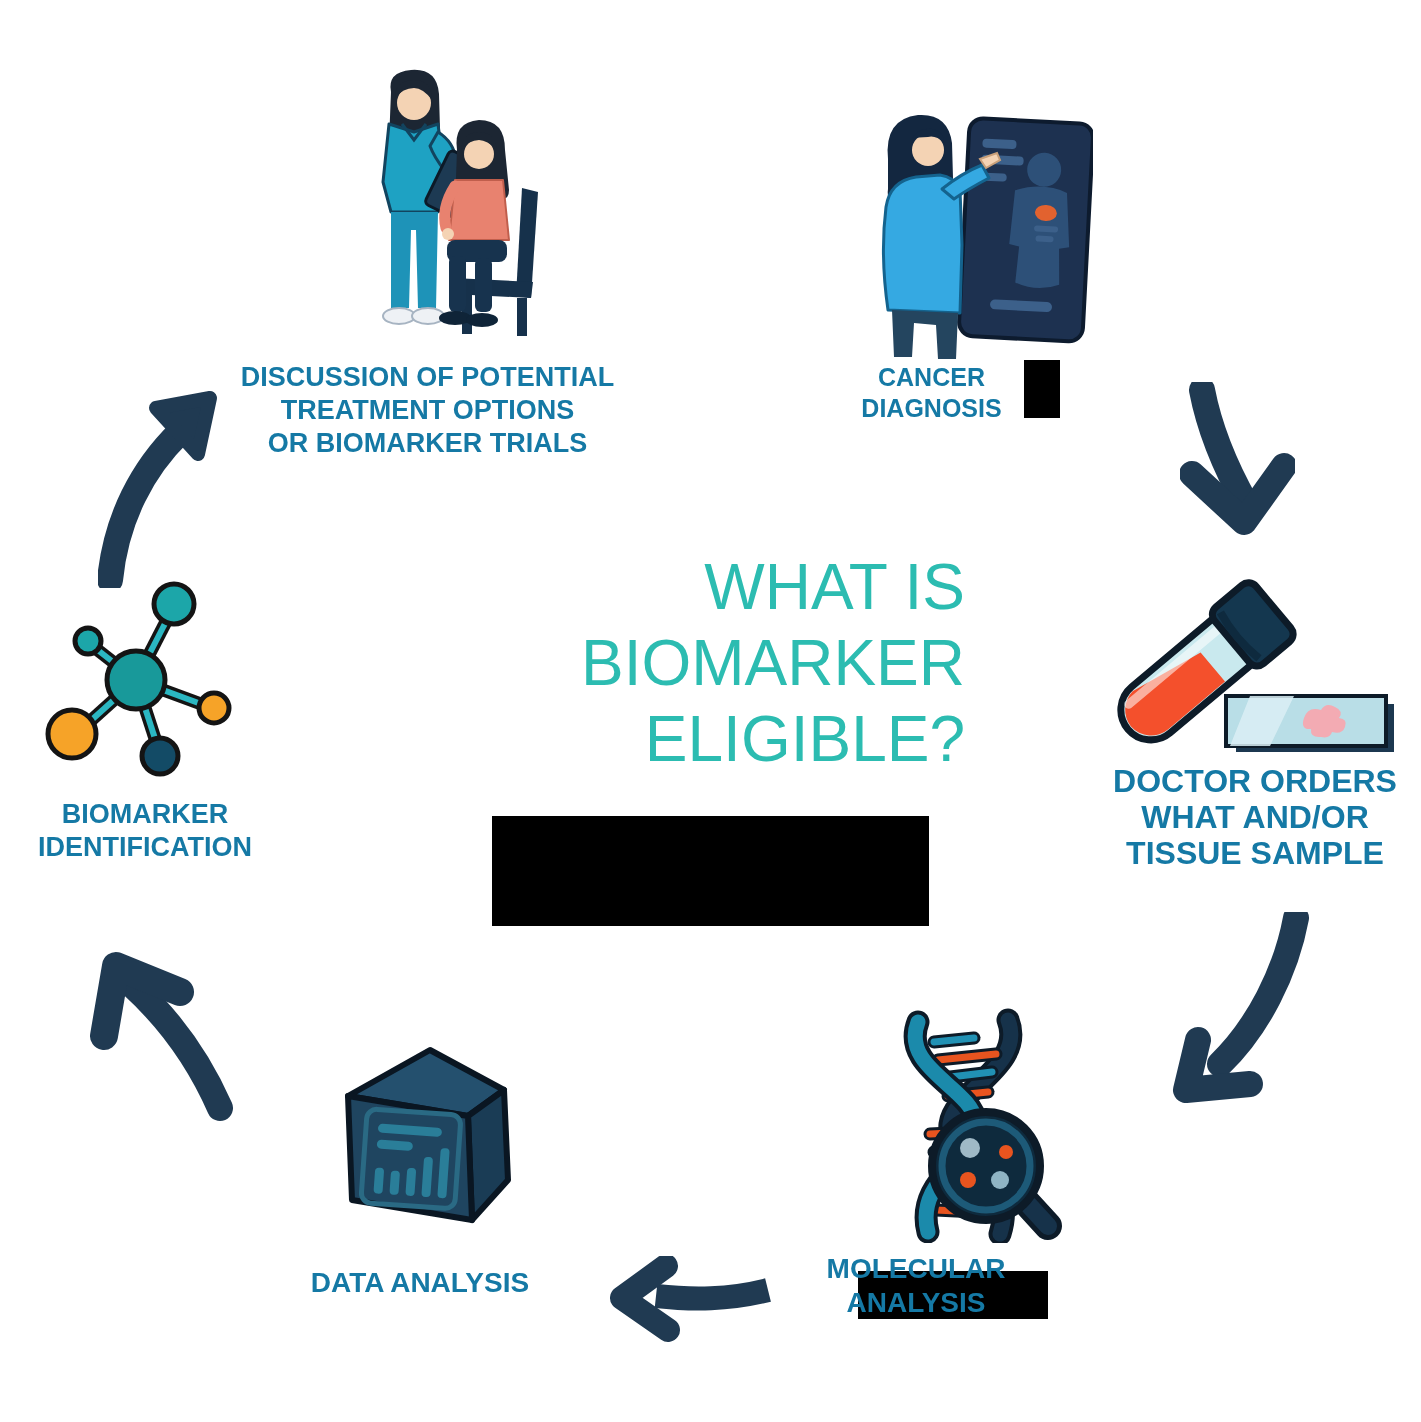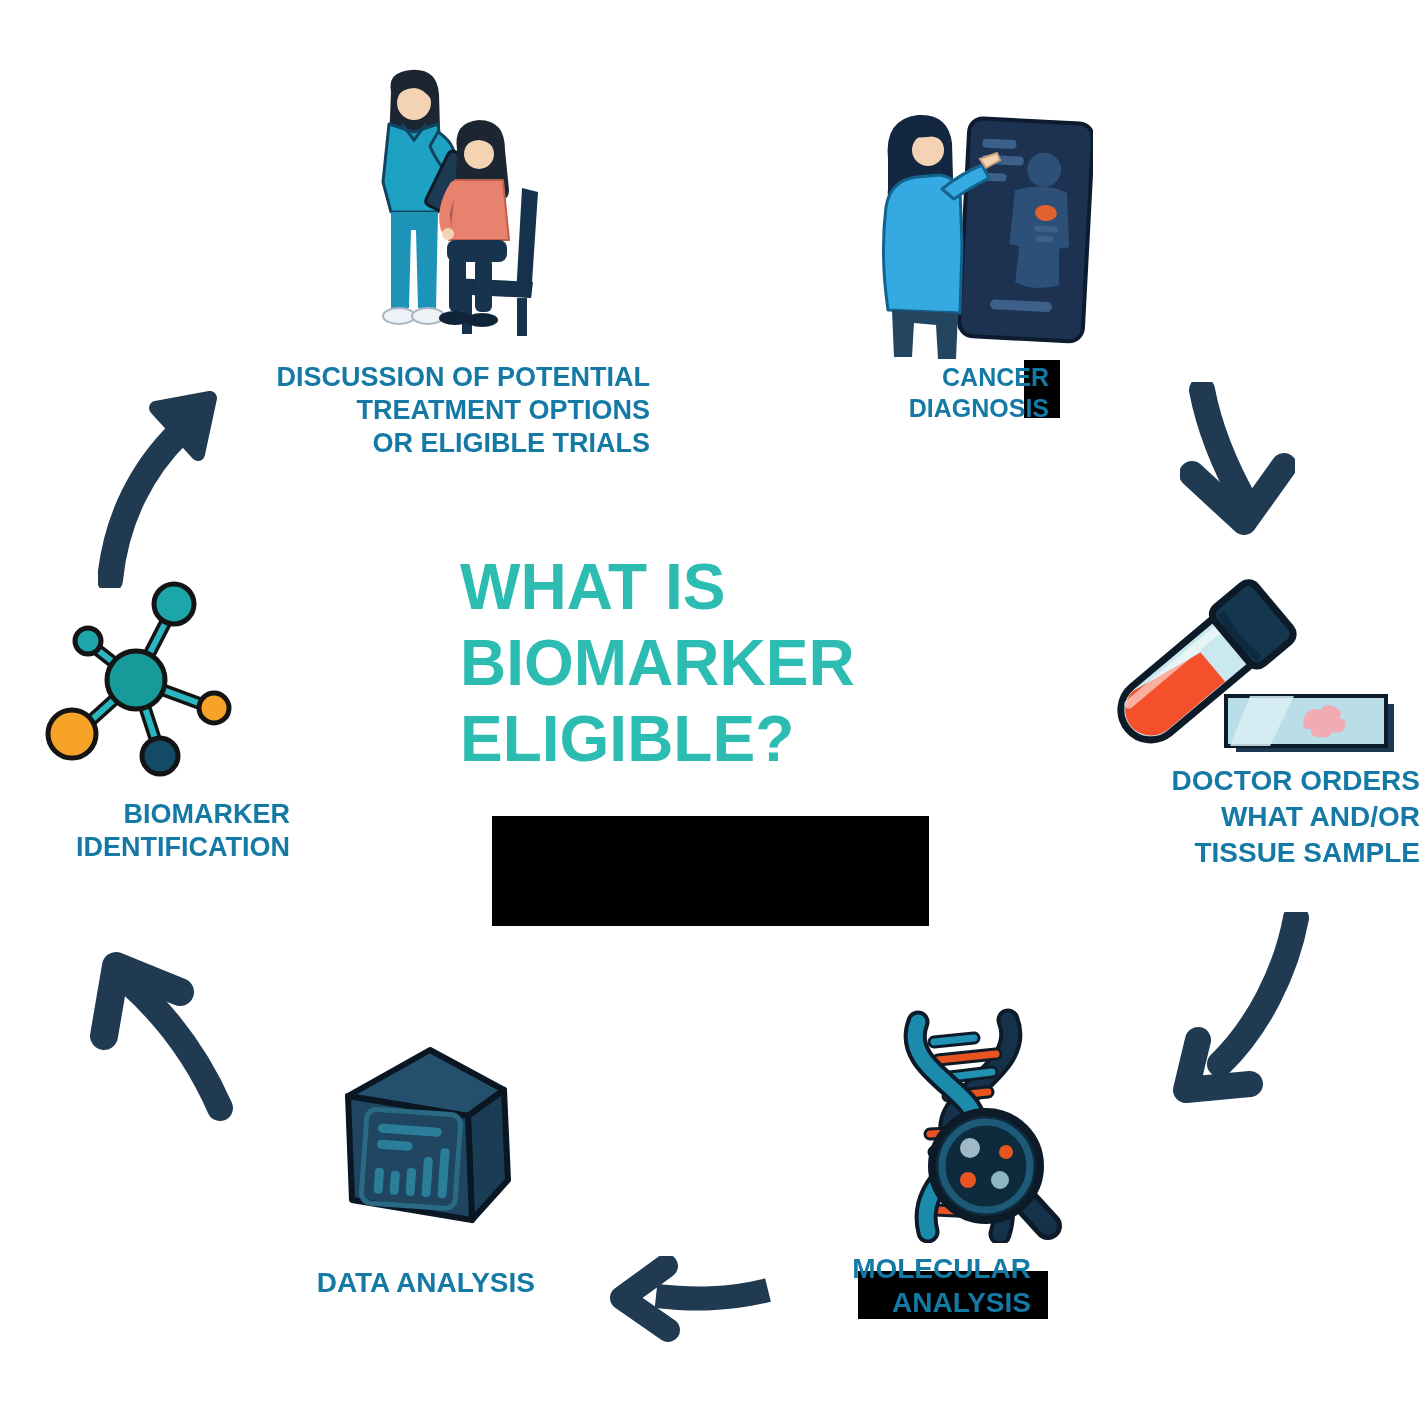--- a/index.html
+++ b/index.html
@@ -1,27 +1,27 @@
 <!DOCTYPE html>
 <html><head>
 <meta charset="utf-8">
 <style>
   html,body{margin:0;padding:0;background:#ffffff;}
   #stage{position:relative;width:1421px;height:1422px;background:#ffffff;overflow:hidden;
          font-family:"Liberation Sans", sans-serif;}
   .abs{position:absolute;}
-  .label{position:absolute;font-weight:700;color:#1579a5;text-align:right;z-index:2;}
+  .label{position:absolute;font-weight:700;color:#1579a5;text-align:center;z-index:2;}
   .lbl-discussion{left:205px;top:361px;width:445px;font-size:27px;line-height:33px;}
   .lbl-cancer{left:814px;top:362px;width:235px;font-size:25px;line-height:31px;}
-  .lbl-orders{left:1090px;top:763px;width:330px;font-size:28px;line-height:36px;}
+  .lbl-orders{left:1090px;top:763px;width:330px;font-size:32px;line-height:36px;}
   .lbl-molecular{left:801px;top:1252px;width:230px;font-size:28px;line-height:34px;}
   .lbl-data{left:305px;top:1257px;width:230px;font-size:28px;line-height:32px;margin-top:10px;}
   .lbl-biomarker{left:0px;top:798px;width:290px;font-size:27px;line-height:33px;}
-  .title{position:absolute;left:460px;top:549px;width:505px;text-align:left;
-         color:#2cbcb1;font-weight:700;font-size:64px;line-height:76px;z-index:2;}
+  .title{position:absolute;left:460px;top:549px;width:505px;text-align:right;
+         color:#2cbcb1;font-weight:400;font-size:64px;line-height:76px;z-index:2;}
   .redaction{position:absolute;background:#000000;z-index:1;}
   .red-center{left:492px;top:816px;width:437px;height:110px;}
   .red-cancer{left:1024px;top:360px;width:36px;height:58px;}
   .red-molecular{left:858px;top:1271px;width:190px;height:48px;}
   svg{display:block;}
 </style>
 </head>
 <body>
 
 <div id="stage">
@@ -68,21 +68,21 @@
         <rect x="124" y="198" width="17" height="56" rx="6" fill="#17334e"></rect>
         <rect x="150" y="200" width="17" height="54" rx="6" fill="#17334e"></rect>
         <ellipse cx="130" cy="260" rx="16" ry="7" fill="#0f2438"></ellipse>
         <ellipse cx="157" cy="262" rx="16" ry="7" fill="#0f2438"></ellipse>
       </g>
     </svg>
   </div>
   <div class="label lbl-discussion">
     <div>DISCUSSION OF POTENTIAL</div>
     <div>TREATMENT OPTIONS</div>
-    <div>OR ELIGIBLE TRIALS</div>
+    <div>OR BIOMARKER TRIALS</div>
   </div>
 
   <div class="abs" style="left:848px;top:95px;">
     <svg width="245" height="272" viewBox="0 0 245 272">
       <g transform="rotate(3 180 135)">
         <rect x="116" y="26" width="124" height="218" rx="14" fill="#1d3150" stroke="#0d1b2e" stroke-width="4"></rect>
         <circle cx="193" cy="74" r="17" fill="#2d5078"></circle>
         <path d="M165,96 Q193,86 217,96 L222,150 L212,152 L214,188 Q192,197 170,188 L172,152 L162,150 Z" fill="#2d5078"></path>
         <ellipse cx="197" cy="117" rx="11" ry="8" fill="#e2622f"></ellipse>
         <rect x="186" y="130" width="24" height="6" rx="3" fill="#3c608a"></rect>

